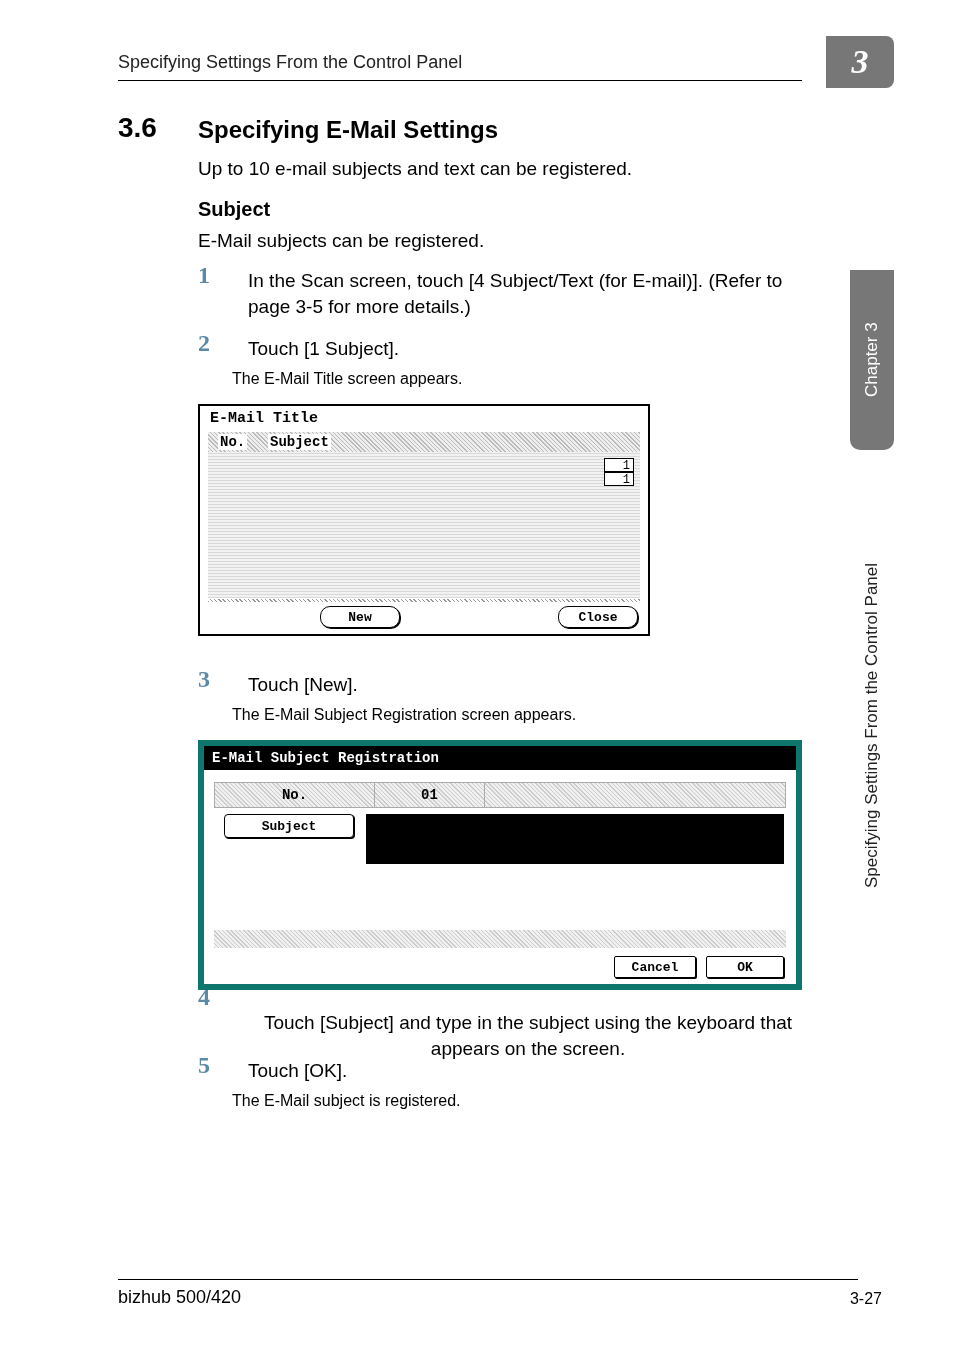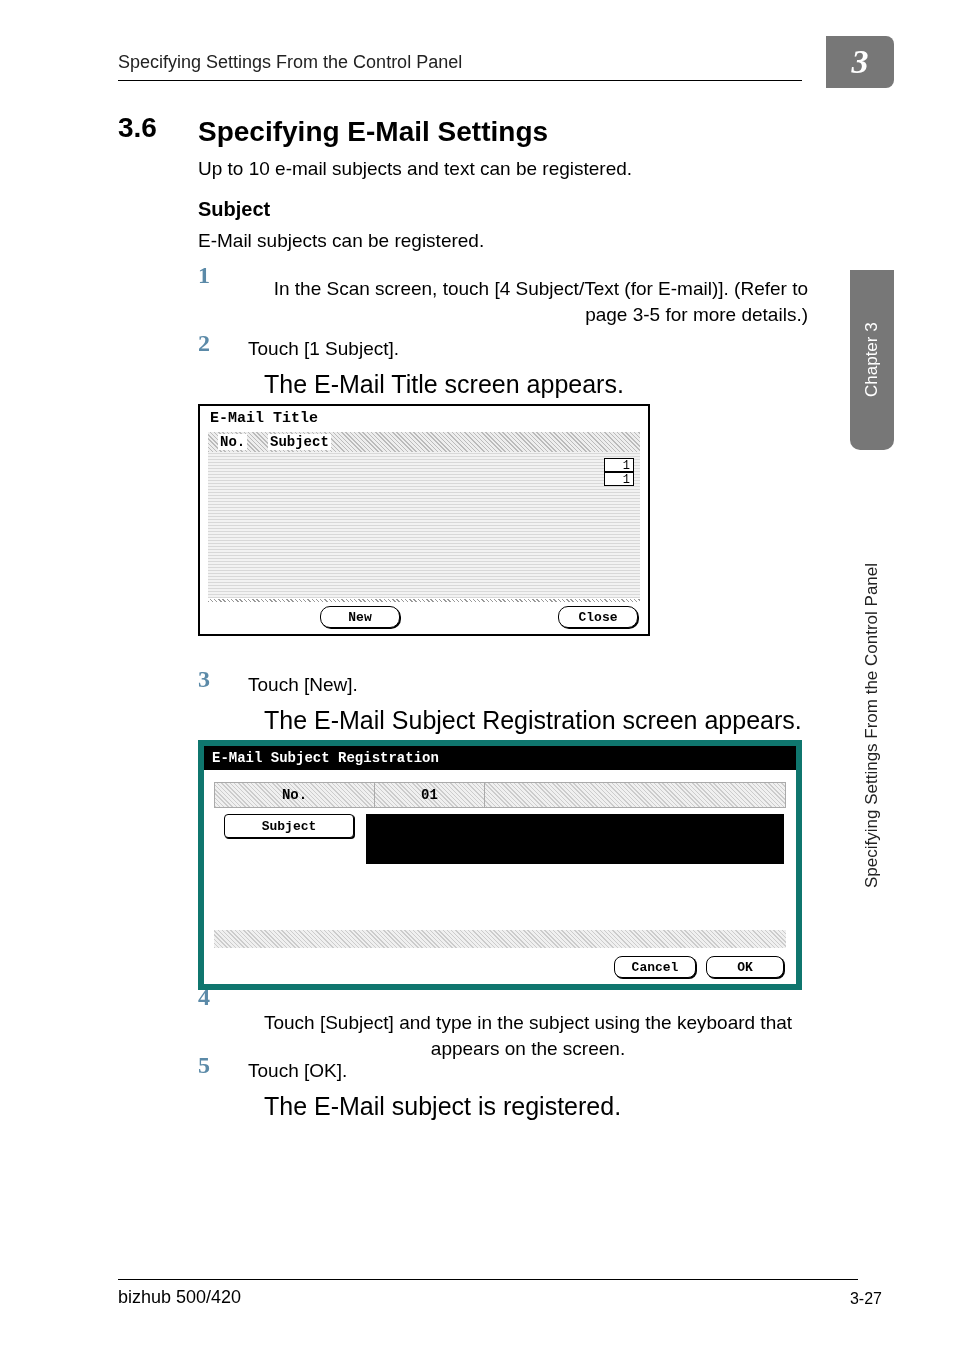--- a/index.html
+++ b/index.html
@@ -41,31 +41,31 @@
     font-size: 17px; color: #222;
   }
 
   
   .sec-num {
     position: absolute; top: 112px; left: 118px;
     font-size: 28px; font-weight: bold;
   }
   .sec-title {
     position: absolute; top: 116px; left: 198px;
-    font-size: 28px; font-weight: bold;
+    font-size: 24px; font-weight: bold;
   }
   .intro { position: absolute; top: 158px; left: 198px; font-size: 19px; }
 
   .sub-head { position: absolute; left: 198px; font-size: 20px; font-weight: bold; }
   .para { position: absolute; left: 198px; font-size: 19px; width: 600px; line-height: 1.35; }
 
   .step-num { position: absolute; left: 198px; width: 26px; text-align: left;
               font-size: 24px; font-weight: bold; color: #5b8aa8; font-family: Georgia, serif; }
   .step-text { position: absolute; left: 248px; font-size: 19px; width: 560px; line-height: 1.35; }
-  .sub-text { position: absolute; left: 264px; font-size: 25px; width: 560px; line-height: 1.35; }
+  .sub-text { position: absolute; left: 232px; font-size: 16px; width: 560px; line-height: 1.35; }
 
   
   .shot1 { position: absolute; left: 198px; top: 404px; width: 452px; height: 232px;
            border: 2px solid #000; background: #fff; }
   .shot1 .title { position: absolute; top: 4px; left: 10px; font-family: "Courier New", monospace; font-size: 15px; font-weight: bold; }
   .shot1 .hdr { position: absolute; top: 26px; left: 8px; right: 8px; height: 20px;
                 background: repeating-linear-gradient(45deg,#bbb,#bbb 1px,#eee 1px,#eee 3px); }
   .shot1 .hdr span { font-family: "Courier New", monospace; font-size: 14px; font-weight: bold;
                      background: #fff; padding: 0 2px; position: absolute; top: 2px; }
   .shot1 .body { position: absolute; top: 46px; left: 8px; right: 8px; bottom: 36px;
@@ -109,21 +109,21 @@
                      background: #000; }
   .shot2 .mid-hatch { position: absolute; top: 38px; left: 10px; right: 10px; height: 100px;
                       background: repeating-linear-gradient(0deg,#dcdcdc,#dcdcdc 1px,#f4f4f4 1px,#f4f4f4 3px);
                       z-index: -1; border-left:1px solid #ccc; border-right:1px solid #ccc; }
   .shot2 .foot-hatch { position: absolute; bottom: 36px; left: 10px; right: 10px; height: 18px;
                        background: repeating-linear-gradient(45deg,#ccc,#ccc 1px,#f0f0f0 1px,#f0f0f0 3px); }
   .shot2 .btn { position: absolute; bottom: 6px; height: 22px;
                 border: 1px solid #000; background: #fff;
                 font-family: "Courier New", monospace; font-size: 13px; font-weight: bold;
                 display:flex; align-items:center; justify-content:center;
-                border-radius: 8px; box-shadow: 1px 1px 0 #000; }
+                border-radius: 2px; box-shadow: 1px 1px 0 #000; }
   .shot2 .btn-cancel { right: 100px; width: 82px; }
   .shot2 .btn-cancel-shadow { position: absolute; bottom: 4px; right: 98px; width: 86px; height: 24px;
                               background: repeating-linear-gradient(45deg,#888,#888 1px,#fff 1px,#fff 2px);
                               border-radius: 12px; z-index: -1; }
   .shot2 .btn-ok { right: 12px; width: 78px; }
 
   
   .footer-line { position: absolute; bottom: 72px; left: 118px; width: 740px; height: 1px; background: #000; }
   .footer-left { position: absolute; bottom: 44px; left: 118px; font-size: 18px; }
   .footer-right { position: absolute; bottom: 44px; right: 72px; font-size: 16px; }
@@ -145,21 +145,21 @@
   </div>
 
   <div class="sec-num">3.6</div>
   <div class="sec-title">Specifying E-Mail Settings</div>
   <div class="intro">Up to 10 e-mail subjects and text can be registered.</div>
 
   <div class="sub-head" style="top:198px;">Subject</div>
   <div class="para" style="top:228px;">E-Mail subjects can be registered.</div>
 
   <div class="step-num" style="top:262px;">1</div>
-  <div class="step-text" style="top:276px;text-align:right;">In the Scan screen, touch [4 Subject/Text (for E-mail)]. (Refer to page 3-5 for more details.)</div>
+  <div class="step-text" style="top:268px;">In the Scan screen, touch [4 Subject/Text (for E-mail)]. (Refer to page 3-5 for more details.)</div>
 
   <div class="step-num" style="top:330px;">2</div>
   <div class="step-text" style="top:336px;">Touch [1 Subject].</div>
   <div class="sub-text" style="top:368px;">The E-Mail Title screen appears.</div>
 
   <div class="shot1">
     <div class="title">E-Mail Title</div>
     <div class="hdr">
       <span style="left:10px;">No.</span>
       <span style="left:60px;">Subject</span>

